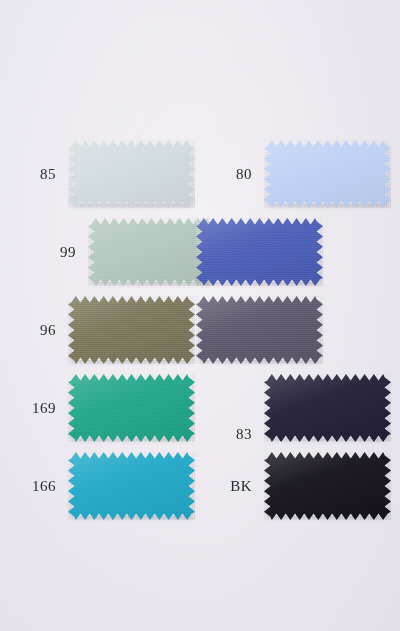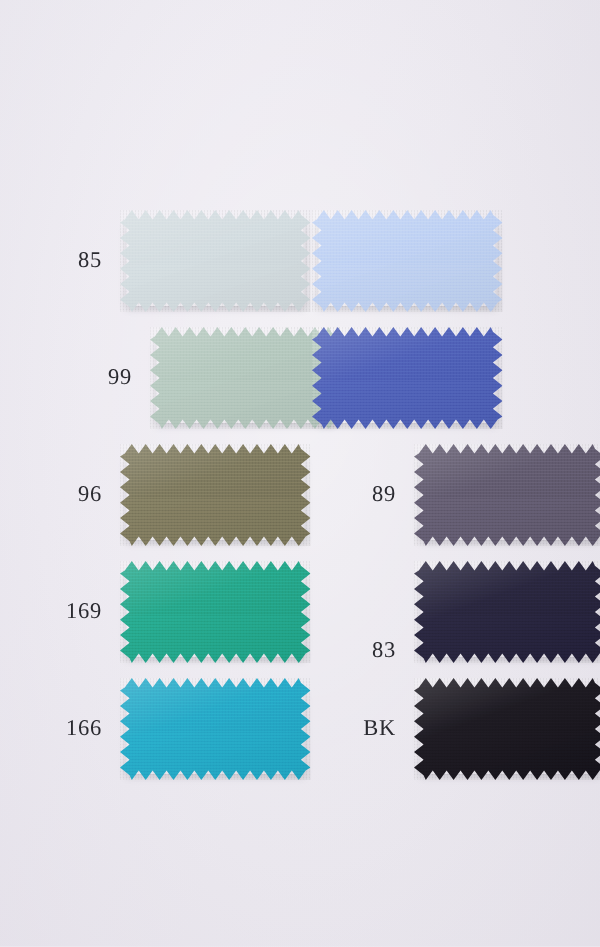--- a/index.html
+++ b/index.html
@@ -26,21 +26,21 @@
     content:"";
     position:absolute;
     inset:0;
     pointer-events:none;
     background:
       radial-gradient(ellipse at 50% 42%, rgba(255,255,255,0.42) 0%, rgba(255,255,255,0.10) 45%, rgba(214,209,221,0.30) 100%);
   }
 
   #swatch-grid {
     position: absolute;
-    left: 12px;
+    left: 0;
     top: 0;
     width: 316px;
     height: 631px;
     z-index: 2;
   }
 
   .swatch-row {
     position: absolute;
     display: flex;
     align-items: center;
@@ -147,39 +147,39 @@
       <div class="swatch-label">166</div>
       <div class="swatch-chip">
         <svg viewBox="0 0 127 68">
           <path d="M 3.20 6.40 L 7.84 0.00 L 12.48 6.40 L 17.12 0.00 L 21.75 6.40 L 26.39 0.00 L 31.03 6.40 L 35.67 0.00 L 40.31 6.40 L 44.95 0.00 L 49.58 6.40 L 54.22 0.00 L 58.86 6.40 L 63.50 0.00 L 68.14 6.40 L 72.78 0.00 L 77.42 6.40 L 82.05 0.00 L 86.69 6.40 L 91.33 0.00 L 95.97 6.40 L 100.61 0.00 L 105.25 6.40 L 109.88 0.00 L 114.52 6.40 L 119.16 0.00 L 120.60 3.20 L 127.00 8.33 L 120.60 13.47 L 127.00 18.60 L 120.60 23.73 L 127.00 28.87 L 120.60 34.00 L 127.00 39.13 L 120.60 44.27 L 127.00 49.40 L 120.60 54.53 L 127.00 59.67 L 123.80 61.60 L 119.16 68.00 L 114.52 61.60 L 109.88 68.00 L 105.25 61.60 L 100.61 68.00 L 95.97 61.60 L 91.33 68.00 L 86.69 61.60 L 82.05 68.00 L 77.42 61.60 L 72.78 68.00 L 68.14 61.60 L 63.50 68.00 L 58.86 61.60 L 54.22 68.00 L 49.58 61.60 L 44.95 68.00 L 40.31 61.60 L 35.67 68.00 L 31.03 61.60 L 26.39 68.00 L 21.75 61.60 L 17.12 68.00 L 12.48 61.60 L 7.84 68.00 L 6.40 64.80 L 0.00 59.67 L 6.40 54.53 L 0.00 49.40 L 6.40 44.27 L 0.00 39.13 L 6.40 34.00 L 0.00 28.87 L 6.40 23.73 L 0.00 18.60 L 6.40 13.47 L 0.00 8.33 Z" fill="#20a7c6"></path>
         </svg>
         <div class="weave"></div>
         <div class="sheen"></div>
       </div>
     </div>
     <div class="swatch-row" style="left: 196px; top: 140px;">
+      <div class="swatch-label">80</div>
       <div class="swatch-chip">
         <svg viewBox="0 0 127 68">
           <path d="M 3.20 6.40 L 7.84 0.00 L 12.48 6.40 L 17.12 0.00 L 21.75 6.40 L 26.39 0.00 L 31.03 6.40 L 35.67 0.00 L 40.31 6.40 L 44.95 0.00 L 49.58 6.40 L 54.22 0.00 L 58.86 6.40 L 63.50 0.00 L 68.14 6.40 L 72.78 0.00 L 77.42 6.40 L 82.05 0.00 L 86.69 6.40 L 91.33 0.00 L 95.97 6.40 L 100.61 0.00 L 105.25 6.40 L 109.88 0.00 L 114.52 6.40 L 119.16 0.00 L 120.60 3.20 L 127.00 8.33 L 120.60 13.47 L 127.00 18.60 L 120.60 23.73 L 127.00 28.87 L 120.60 34.00 L 127.00 39.13 L 120.60 44.27 L 127.00 49.40 L 120.60 54.53 L 127.00 59.67 L 123.80 61.60 L 119.16 68.00 L 114.52 61.60 L 109.88 68.00 L 105.25 61.60 L 100.61 68.00 L 95.97 61.60 L 91.33 68.00 L 86.69 61.60 L 82.05 68.00 L 77.42 61.60 L 72.78 68.00 L 68.14 61.60 L 63.50 68.00 L 58.86 61.60 L 54.22 68.00 L 49.58 61.60 L 44.95 68.00 L 40.31 61.60 L 35.67 68.00 L 31.03 61.60 L 26.39 68.00 L 21.75 61.60 L 17.12 68.00 L 12.48 61.60 L 7.84 68.00 L 6.40 64.80 L 0.00 59.67 L 6.40 54.53 L 0.00 49.40 L 6.40 44.27 L 0.00 39.13 L 6.40 34.00 L 0.00 28.87 L 6.40 23.73 L 0.00 18.60 L 6.40 13.47 L 0.00 8.33 Z" fill="#bed1f4"></path>
         </svg>
         <div class="weave"></div>
         <div class="sheen"></div>
       </div>
     </div>
     <div class="swatch-row" style="left: 196px; top: 218px;">
       <div class="swatch-chip">
         <svg viewBox="0 0 127 68">
           <path d="M 3.20 6.40 L 7.84 0.00 L 12.48 6.40 L 17.12 0.00 L 21.75 6.40 L 26.39 0.00 L 31.03 6.40 L 35.67 0.00 L 40.31 6.40 L 44.95 0.00 L 49.58 6.40 L 54.22 0.00 L 58.86 6.40 L 63.50 0.00 L 68.14 6.40 L 72.78 0.00 L 77.42 6.40 L 82.05 0.00 L 86.69 6.40 L 91.33 0.00 L 95.97 6.40 L 100.61 0.00 L 105.25 6.40 L 109.88 0.00 L 114.52 6.40 L 119.16 0.00 L 120.60 3.20 L 127.00 8.33 L 120.60 13.47 L 127.00 18.60 L 120.60 23.73 L 127.00 28.87 L 120.60 34.00 L 127.00 39.13 L 120.60 44.27 L 127.00 49.40 L 120.60 54.53 L 127.00 59.67 L 123.80 61.60 L 119.16 68.00 L 114.52 61.60 L 109.88 68.00 L 105.25 61.60 L 100.61 68.00 L 95.97 61.60 L 91.33 68.00 L 86.69 61.60 L 82.05 68.00 L 77.42 61.60 L 72.78 68.00 L 68.14 61.60 L 63.50 68.00 L 58.86 61.60 L 54.22 68.00 L 49.58 61.60 L 44.95 68.00 L 40.31 61.60 L 35.67 68.00 L 31.03 61.60 L 26.39 68.00 L 21.75 61.60 L 17.12 68.00 L 12.48 61.60 L 7.84 68.00 L 6.40 64.80 L 0.00 59.67 L 6.40 54.53 L 0.00 49.40 L 6.40 44.27 L 0.00 39.13 L 6.40 34.00 L 0.00 28.87 L 6.40 23.73 L 0.00 18.60 L 6.40 13.47 L 0.00 8.33 Z" fill="#4a5cb6"></path>
         </svg>
         <div class="weave"></div>
         <div class="sheen"></div>
       </div>
     </div>
     <div class="swatch-row" style="left: 196px; top: 296px;">
-      <div class="swatch-label">89</div>
       <div class="swatch-chip">
         <svg viewBox="0 0 127 68">
           <path d="M 3.20 6.40 L 7.84 0.00 L 12.48 6.40 L 17.12 0.00 L 21.75 6.40 L 26.39 0.00 L 31.03 6.40 L 35.67 0.00 L 40.31 6.40 L 44.95 0.00 L 49.58 6.40 L 54.22 0.00 L 58.86 6.40 L 63.50 0.00 L 68.14 6.40 L 72.78 0.00 L 77.42 6.40 L 82.05 0.00 L 86.69 6.40 L 91.33 0.00 L 95.97 6.40 L 100.61 0.00 L 105.25 6.40 L 109.88 0.00 L 114.52 6.40 L 119.16 0.00 L 120.60 3.20 L 127.00 8.33 L 120.60 13.47 L 127.00 18.60 L 120.60 23.73 L 127.00 28.87 L 120.60 34.00 L 127.00 39.13 L 120.60 44.27 L 127.00 49.40 L 120.60 54.53 L 127.00 59.67 L 123.80 61.60 L 119.16 68.00 L 114.52 61.60 L 109.88 68.00 L 105.25 61.60 L 100.61 68.00 L 95.97 61.60 L 91.33 68.00 L 86.69 61.60 L 82.05 68.00 L 77.42 61.60 L 72.78 68.00 L 68.14 61.60 L 63.50 68.00 L 58.86 61.60 L 54.22 68.00 L 49.58 61.60 L 44.95 68.00 L 40.31 61.60 L 35.67 68.00 L 31.03 61.60 L 26.39 68.00 L 21.75 61.60 L 17.12 68.00 L 12.48 61.60 L 7.84 68.00 L 6.40 64.80 L 0.00 59.67 L 6.40 54.53 L 0.00 49.40 L 6.40 44.27 L 0.00 39.13 L 6.40 34.00 L 0.00 28.87 L 6.40 23.73 L 0.00 18.60 L 6.40 13.47 L 0.00 8.33 Z" fill="#5d566b"></path>
         </svg>
         <div class="weave"></div>
         <div class="sheen"></div>
       </div>
     </div>
     <div class="swatch-row" style="left: 196px; top: 374px; align-items: flex-end;">
       <div class="swatch-label">83</div>

